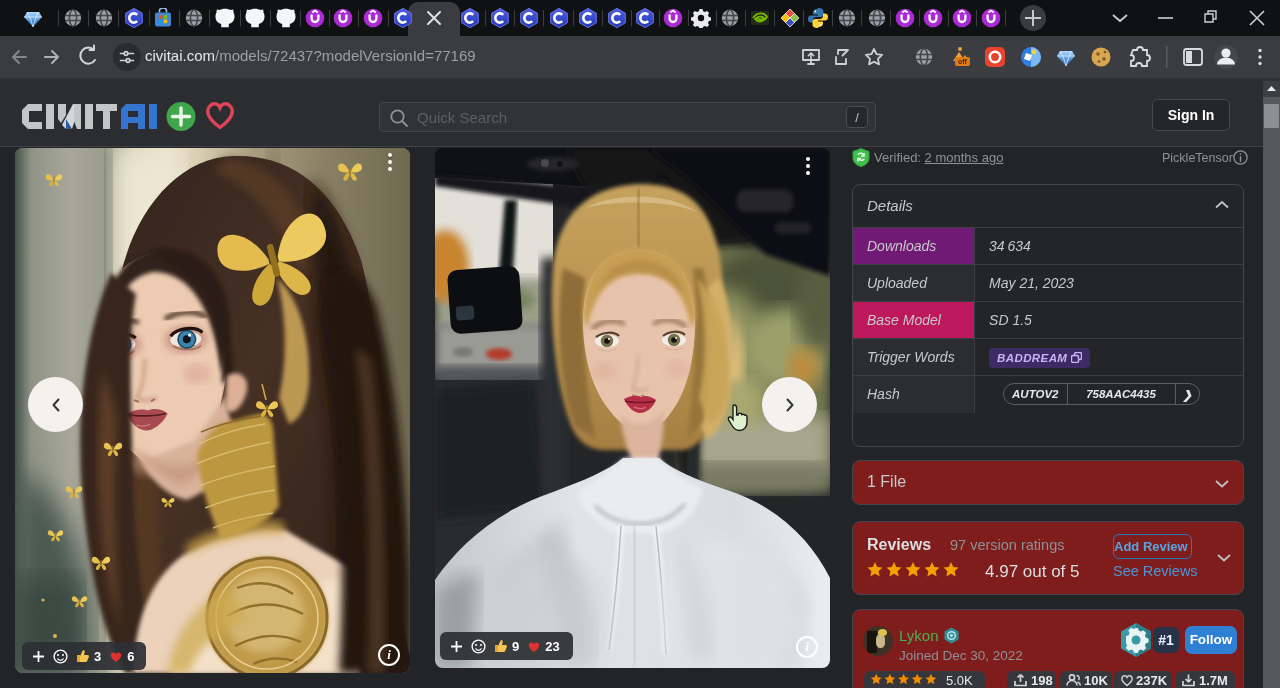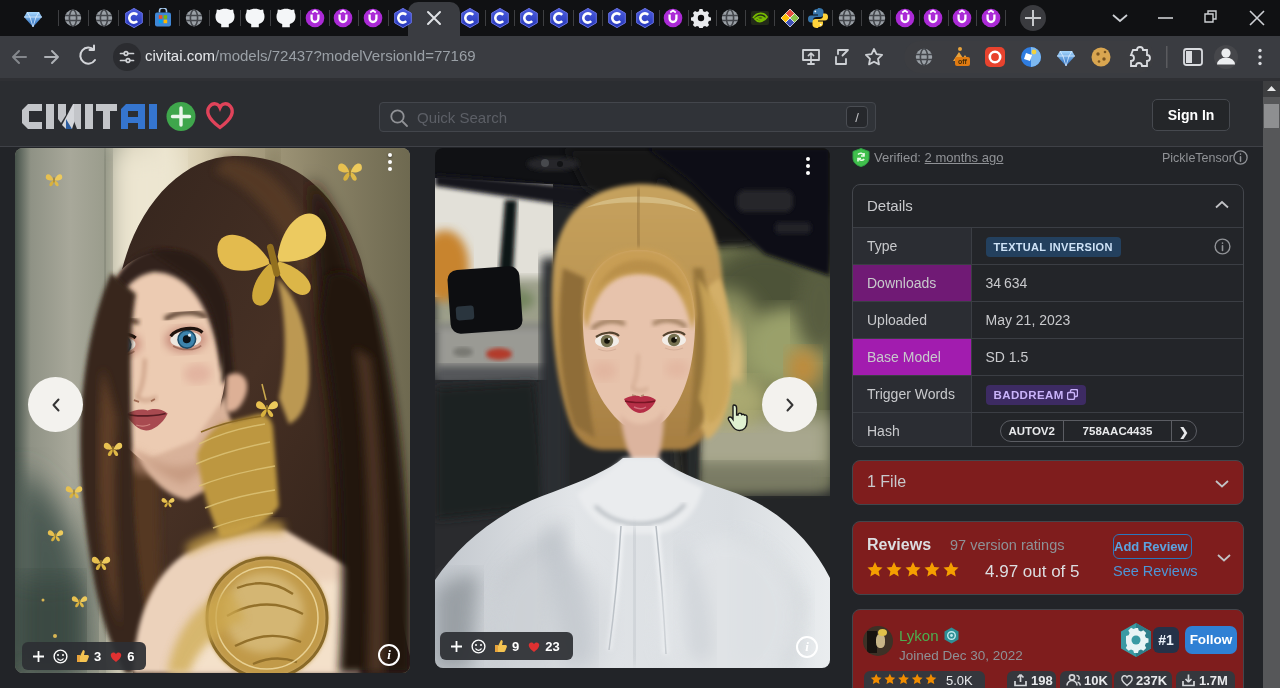--- a/index.html
+++ b/index.html
@@ -616,49 +616,39 @@
   <path d="M6,6.5 a3.5,3.5 0 0 1 6,1 M12.2,11 a3.5,3.5 0 0 1 -6,-1" stroke="#eafbe8" stroke-width="1.6" fill="none"></path>
   <path d="M12,5 v3 h-3 M6,13.5 v-3 h3" stroke="#eafbe8" stroke-width="1.6" fill="none"></path>
 </svg>
 <div class="abs gray" style="left:874px;top:150px;font-size:13px;">Verified: <span style="text-decoration:underline">2 months ago</span></div>
 <div class="abs gray" style="left:1162px;top:151px;font-size:12.5px;">PickleTensor</div>
 <svg class="abs" style="left:1233px;top:150px" width="15" height="15">
   <circle cx="7.5" cy="7.5" r="6.6" fill="none" stroke="#909296" stroke-width="1.3"></circle>
   <path d="M7.5,4 v0.2 M7.5,6.8 v4.4" stroke="#909296" stroke-width="1.5" stroke-linecap="round"></path>
 </svg>
 
-<div class="abs" style="left:852px;top:184px;width:392px;height:263px;border:1px solid #43464c;border-radius:8px;background:#232529;overflow:hidden;">
+<div class="abs" style="left:852px;top:184px;width:392px;height:263px;border:1px solid #43464c;border-radius:8px;background:#232529;overflow:hidden;font-style:italic;">
   <div style="height:42px;position:relative;">
     <div class="abs" style="left:14px;top:12px;font-size:15px;color:#c8c9cc;">Details</div>
     <svg class="abs" style="right:14px;top:15px" width="14" height="10">
         <path d="M1,7.5 L7,2 L13,7.5" stroke="#c1c2c5" stroke-width="1.8" fill="none"></path>
       </svg>
   </div>
   <table style="border-collapse:collapse;width:100%;font-size:14px;">
     <tbody>
-        <tr style="height:37px;border-top:1px solid #3b3e44;">
-      <td style="width:118px;background:#2b2d33;border-right:1px solid #3b3e44;padding-left:14px;color:#c8c9cc;">Type</td>
-      <td style="position:relative;padding-left:14px;">
-        <span style="background:#23405e;color:#cfe3f7;font-weight:bold;font-size:11px;letter-spacing:0.3px;padding:4px 8px;border-radius:4px;">TEXTUAL INVERSION</span>
-        <svg class="abs" style="right:12px;top:10px" width="17" height="17">
-              <circle cx="8.5" cy="8.5" r="7.4" fill="none" stroke="#909296" stroke-width="1.4"></circle>
-              <path d="M8.5,5 v0.2 M8.5,7.8 v4.6" stroke="#909296" stroke-width="1.6" stroke-linecap="round"></path>
-            </svg>
-      </td>
-    </tr>
     <tr style="height:37px;border-top:1px solid #3b3e44;">
       <td style="background:#701a75;border-right:1px solid #3b3e44;padding-left:14px;color:#c8c9cc;">Downloads</td>
       <td style="padding-left:14px;color:#c8c9cc;">34 634</td>
     </tr>
     <tr style="height:37px;border-top:1px solid #3b3e44;">
       <td style="background:#2b2d33;border-right:1px solid #3b3e44;padding-left:14px;color:#c8c9cc;">Uploaded</td>
       <td style="padding-left:14px;color:#c8c9cc;">May 21, 2023</td>
     </tr>
     <tr style="height:37px;border-top:1px solid #3b3e44;">
-      <td style="background:#a21caf;border-right:1px solid #3b3e44;padding-left:14px;color:#c8c9cc;">Base Model</td>
+      <td style="background:#be185d;border-right:1px solid #3b3e44;padding-left:14px;color:#c8c9cc;">Base Model</td>
       <td style="padding-left:14px;color:#c8c9cc;">SD 1.5</td>
     </tr>
     <tr style="height:37px;border-top:1px solid #3b3e44;">
       <td style="background:#2b2d33;border-right:1px solid #3b3e44;padding-left:14px;color:#c8c9cc;">Trigger Words</td>
       <td style="padding-left:14px;">
         <span style="background:#3d2b63;color:#c9b3fa;font-weight:bold;font-size:11.5px;letter-spacing:0.4px;padding:4px 8px;border-radius:4px;">BADDREAM
         <svg width="11" height="11" style="vertical-align:-1px">
                 <rect x="3.5" y="0.5" width="7" height="7" rx="1.5" fill="none" stroke="#c9b3fa" stroke-width="1.4"></rect>
                 <rect x="0.5" y="3.5" width="7" height="7" rx="1.5" fill="#3d2b63" stroke="#c9b3fa" stroke-width="1.4"></rect>
               </svg></span>

